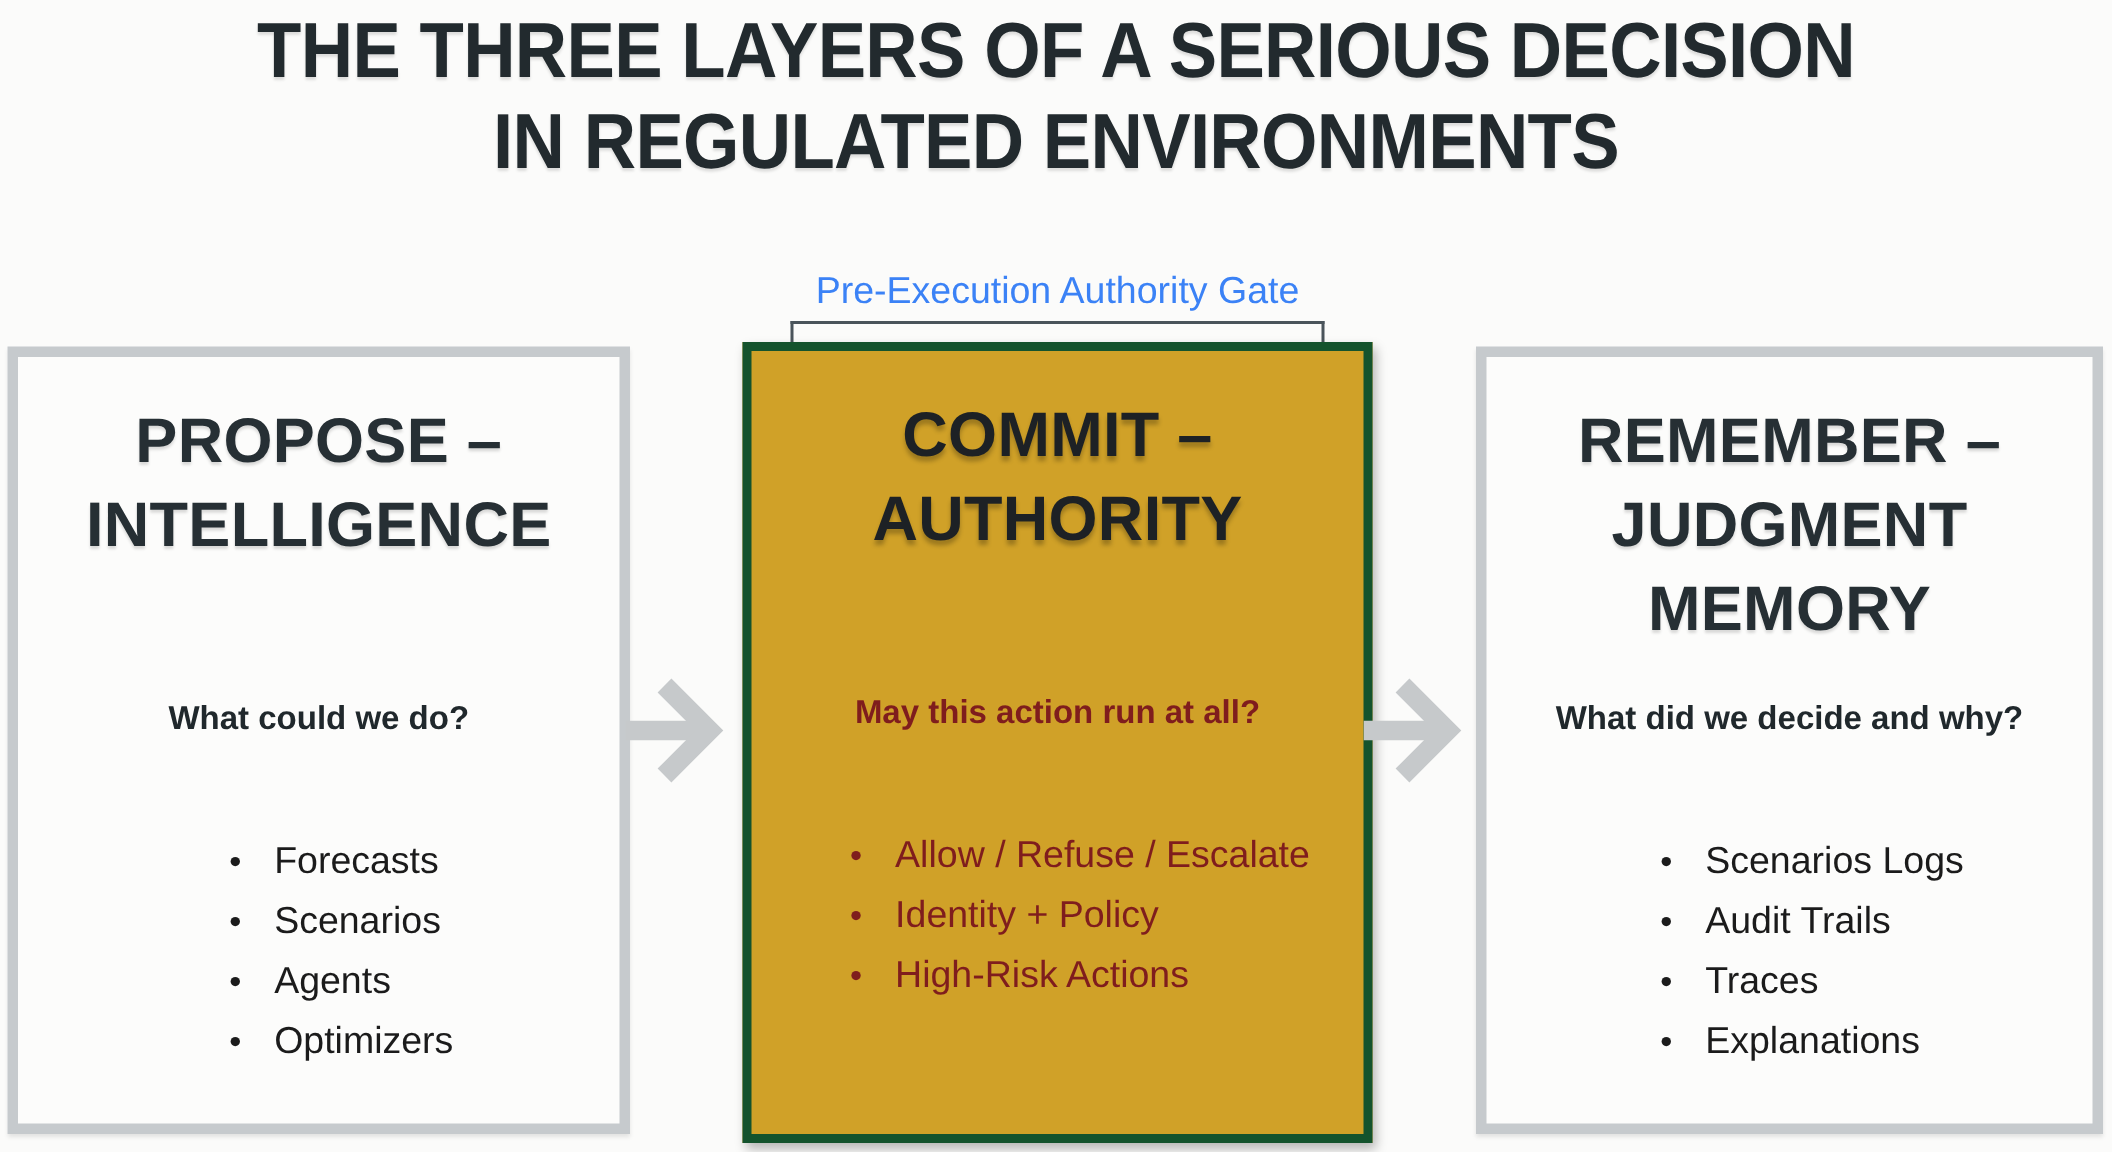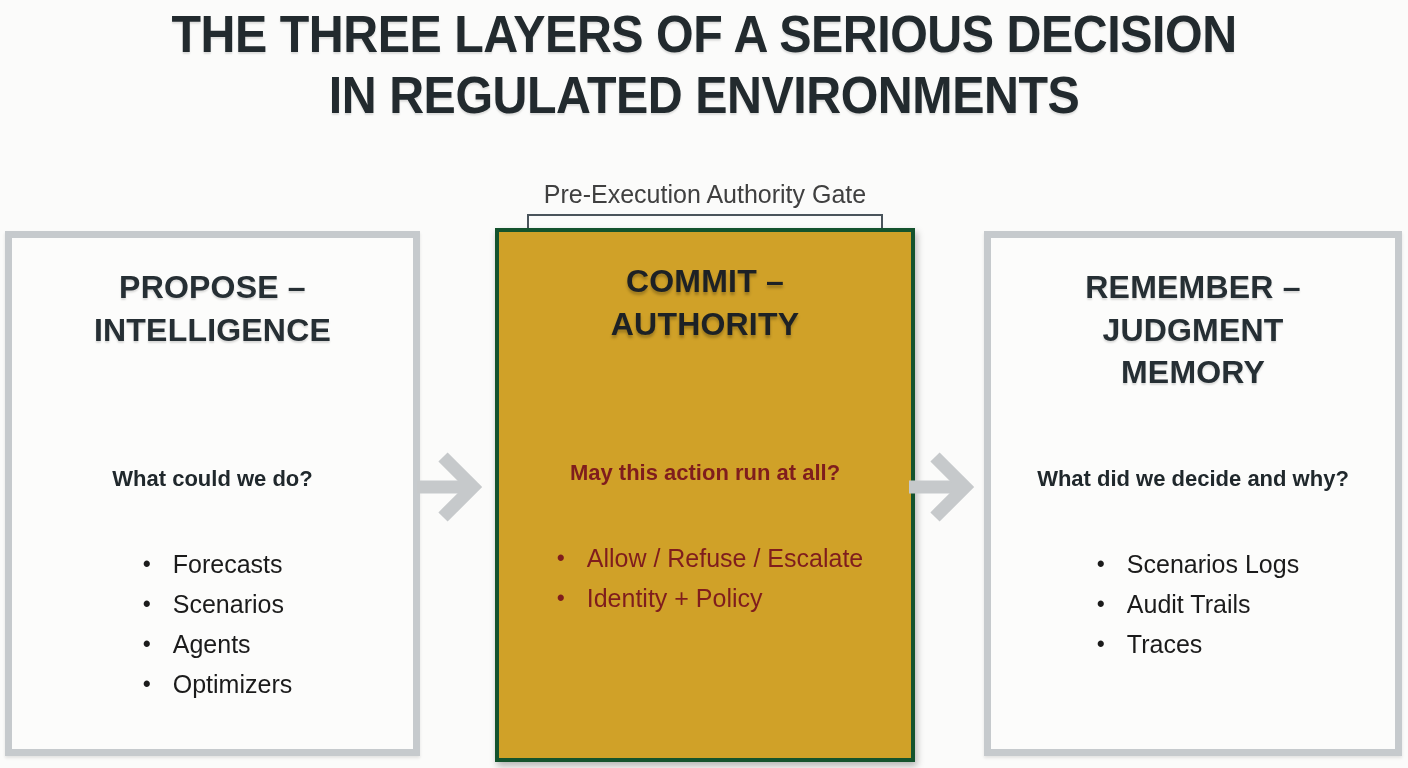--- a/index.html
+++ b/index.html
@@ -17,64 +17,64 @@
     letter-spacing:-0.5px;
     color:#222a2e;
     white-space:pre-line;
     transform:scaleX(0.93);
     transform-origin:50% 0;
     text-shadow:0 2px 2px rgba(0,0,0,0.12);
   }
   
   .gate-label{
     position:absolute;top:180px;left:495px;width:420px;
-    text-align:center;font-size:25px;font-weight:400;color:#404040;
+    text-align:center;font-size:25px;font-weight:400;color:#3b82f6;
   }
   .gate-bracket{
     position:absolute;top:214px;left:527px;width:352px;height:15px;
     border-top:2px solid #4a545b;
     border-left:2px solid #4a545b;
     border-right:2px solid #4a545b;
   }
   
   .layer-box{position:absolute;box-sizing:border-box;}
   .box-propose{
     left:5px;top:231px;width:415px;height:525px;
     border:7px solid #c6cacd;background:#fcfcfb;
     box-shadow:0 2px 3px rgba(0,0,0,0.10);
   }
   .box-commit{
     left:495px;top:228px;width:420px;height:534px;
-    border:4px solid #14532d;background:#d0a128;
+    border:6px solid #14532d;background:#d0a128;
     box-shadow:2px 4px 7px rgba(0,0,0,0.28);
   }
   .box-remember{
     left:984px;top:231px;width:418px;height:525px;
     border:7px solid #c6cacd;background:#fcfcfb;
     box-shadow:0 2px 3px rgba(0,0,0,0.10);
   }
   .box-heading{
     position:absolute;top:28px;left:0;width:100%;
     text-align:center;
-    font-size:32px;font-weight:700;line-height:1.33;
+    font-size:42px;font-weight:700;line-height:1.33;
     letter-spacing:0.2px;
     color:#262f34;
     white-space:pre-line;
     text-shadow:0 2px 2px rgba(0,0,0,0.14);
   }
   .box-commit .box-heading{color:#1d2125;text-shadow:0 3px 3px rgba(0,0,0,0.25);}
   .box-question{
     position:absolute;top:228px;left:0;width:100%;
     text-align:center;
     font-size:22px;font-weight:700;color:#20282c;
   }
   .box-commit .box-question{color:#7f1d1d;}
   .bullet-list{
     position:absolute;top:302px;left:0;width:100%;
-    margin:4px;padding:0;list-style:none;
+    margin:14px;padding:0;list-style:none;
     font-size:25px;font-weight:400;line-height:40px;color:#1b1b1b;
   }
   .bullet-list .list-inner{
     width:max-content;margin:0 auto;padding:0;list-style:none;
   }
   .bullet-list li{position:relative;padding-left:32px;margin:0;}
   .bullet-list li::before{
     content:"\2022";
     position:absolute;left:2px;top:0;
     font-size:23px;
@@ -120,20 +120,21 @@
   </div>
 
   <div class="layer-box box-commit">
     <div class="box-heading">COMMIT –
 AUTHORITY</div>
     <div class="box-question">May this action run at all?</div>
     <div class="bullet-list">
       <ul class="list-inner">
           <li>Allow / Refuse / Escalate</li>
           <li>Identity + Policy</li>
+          <li>High-Risk Actions</li>
         </ul>
     </div>
   </div>
 
   <div class="flow-arrow flow-arrow-2">
     <svg viewBox="0 0 82 74" xmlns="http://www.w3.org/2000/svg">
       <line class="stroke" x1="0" y1="37" x2="56" y2="37"></line>
       <polyline class="stroke" points="26,7 56,37 26,67"></polyline>
     </svg>
   </div>
@@ -141,17 +142,18 @@
   <div class="layer-box box-remember">
     <div class="box-heading">REMEMBER –
 JUDGMENT
 MEMORY</div>
     <div class="box-question">What did we decide and why?</div>
     <div class="bullet-list">
       <ul class="list-inner">
           <li>Scenarios Logs</li>
           <li>Audit Trails</li>
           <li>Traces</li>
+          <li>Explanations</li>
         </ul>
     </div>
   </div>
 
 </div>
 
 </body></html>

